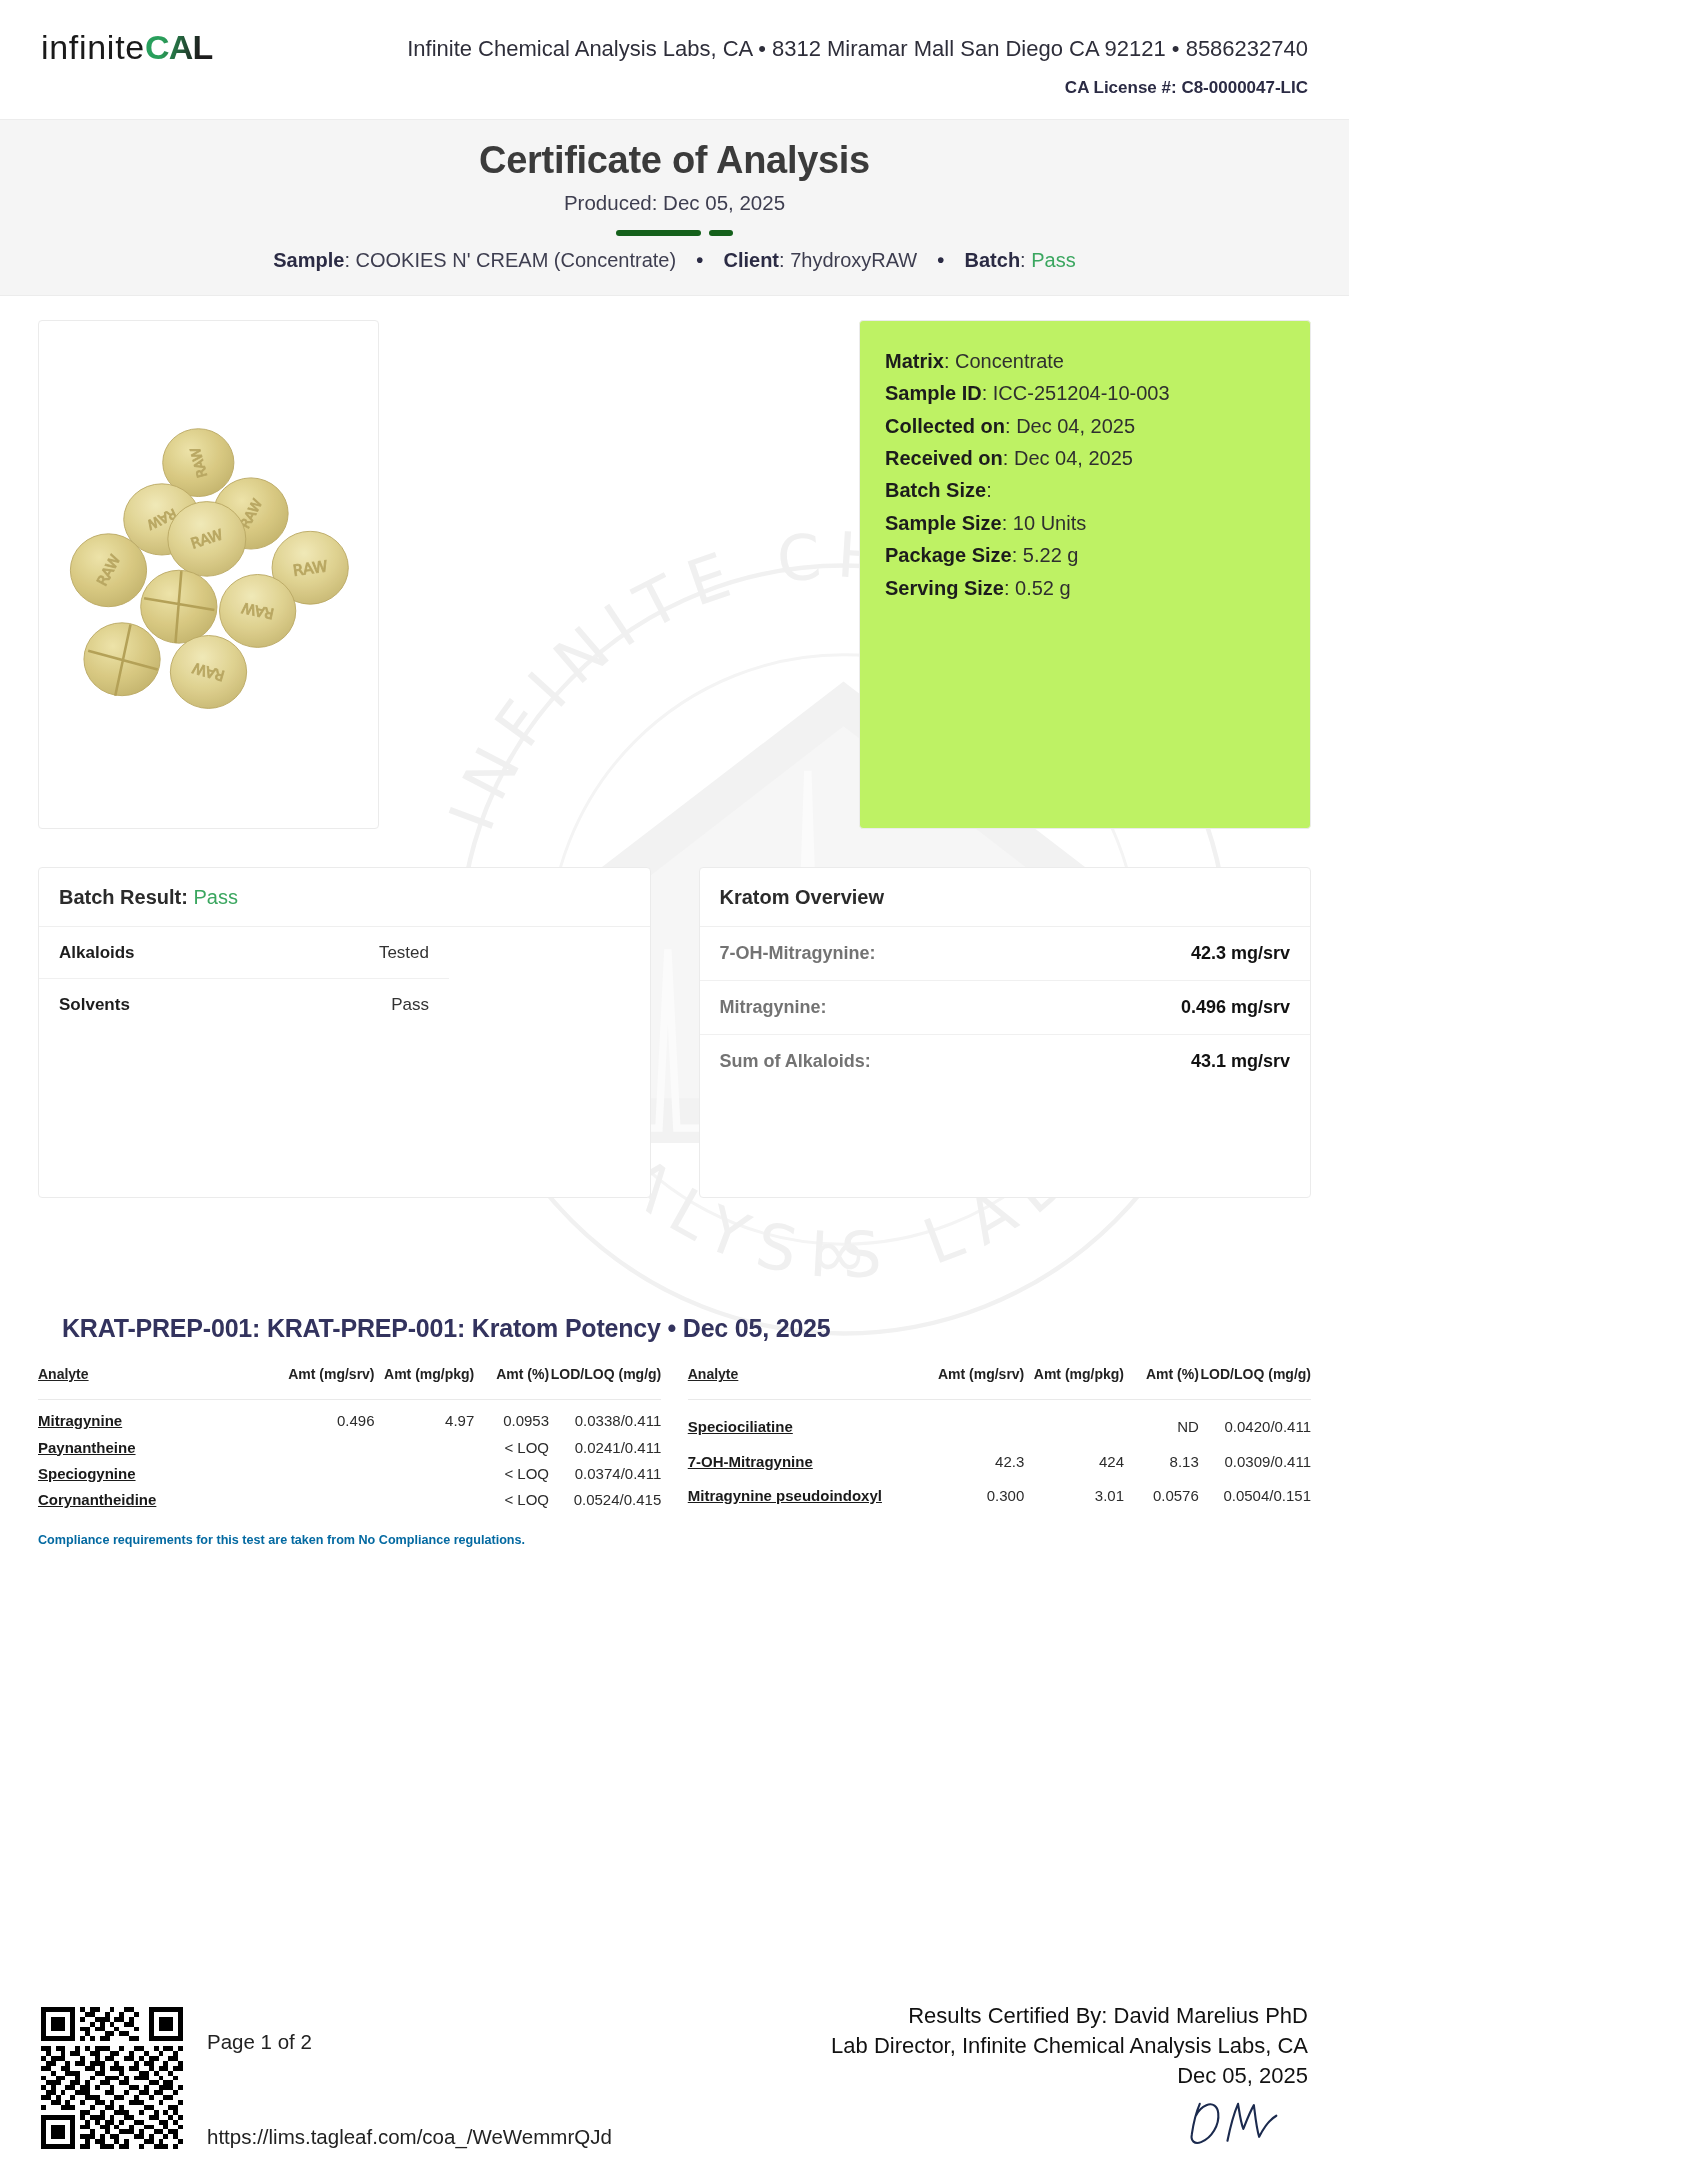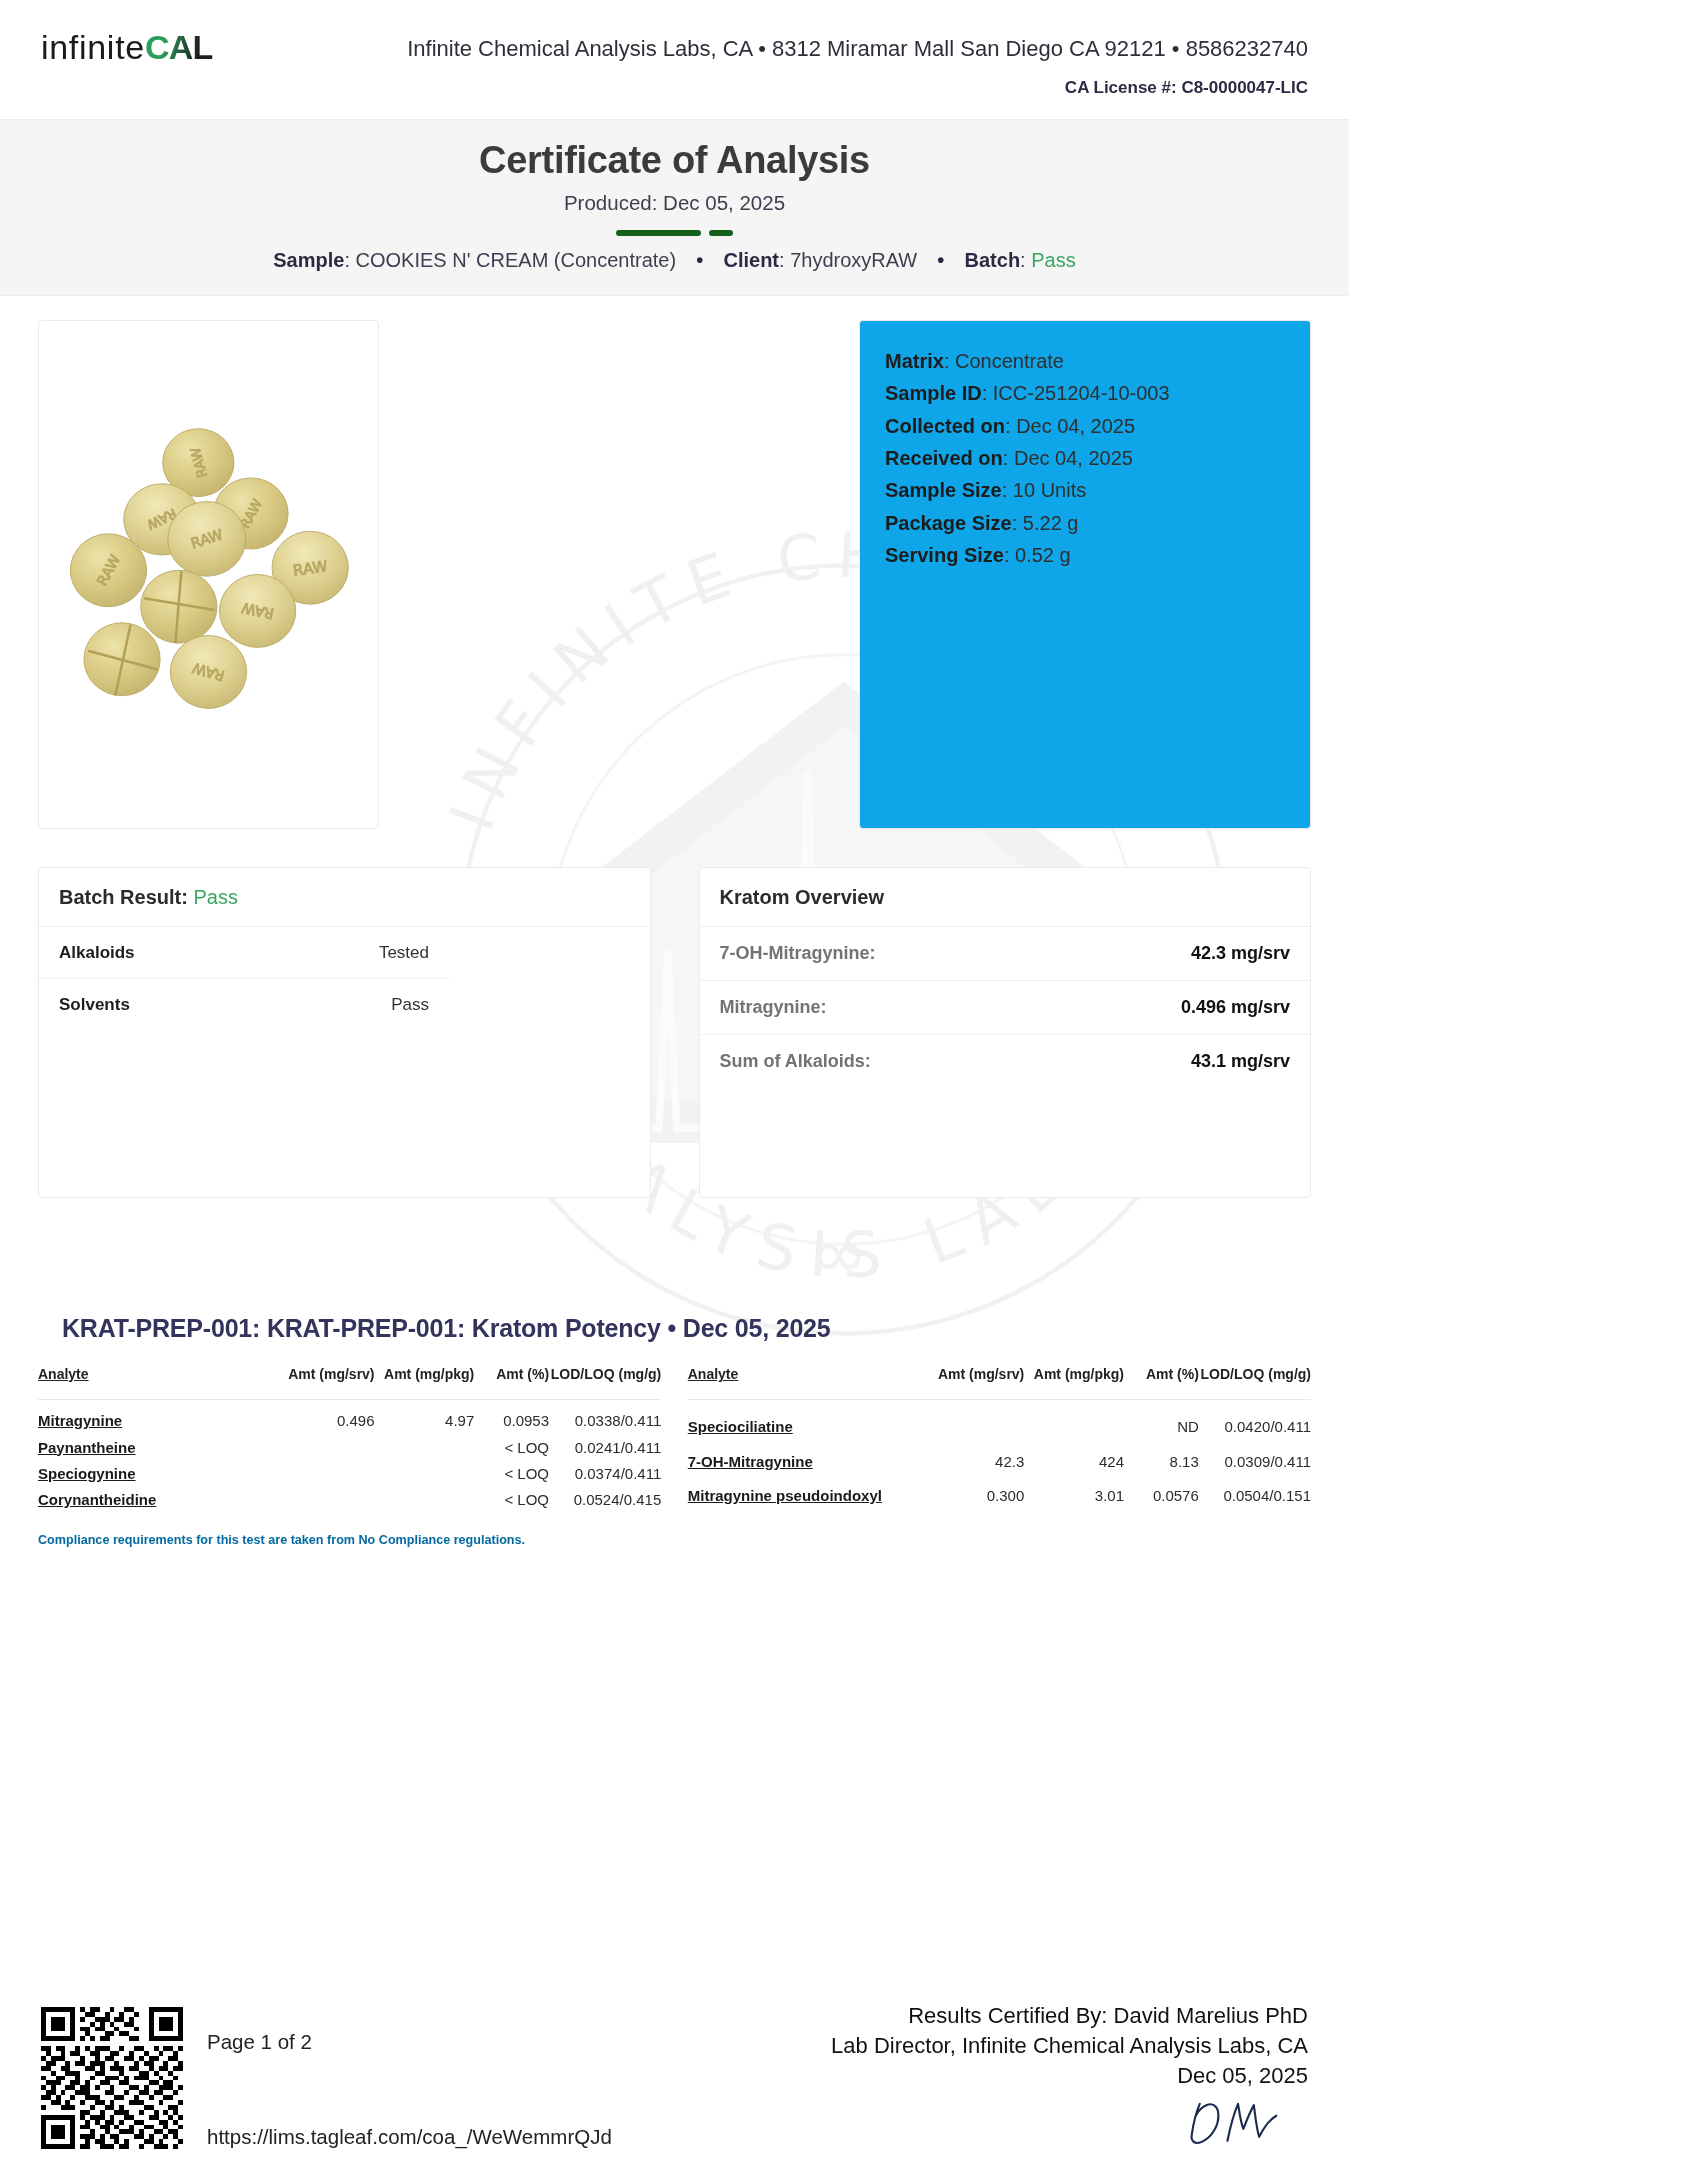--- a/index.html
+++ b/index.html
@@ -72,21 +72,21 @@
     border: 0.7px solid #ebebeb; border-radius: 4px;
     background: #fff; overflow: hidden;
     display: flex; align-items: center; justify-content: center;
   }
   .photo-box svg { width: 100%; height: 100%; }
 
   .spec-box {
     margin-left: 480px;
     width: 655px; min-height: 509px;
     border: 0.7px solid #ebebeb; border-radius: 4px;
-    background: #0ea5e9; padding: 24px 25px;
+    background: #bef264; padding: 24px 25px;
   }
   .spec-line { font-size: 20px; color: #2f2f2f; line-height: 1.62; white-space: nowrap; }
   .spec-line b { font-weight: 700; color: #1c1c1c; }
 
   
   .row-panels { display: flex; gap: 48px; margin-top: 38px; }
   .panel {
     flex: 1; background: #fff;
     border: 0.7px solid #ebebeb; border-radius: 4px;
     min-height: 331px;
@@ -271,20 +271,21 @@
             <text x="200" y="321" font-size="17" fill="#b49f52" text-anchor="middle" font-family="DejaVu Sans, sans-serif" transform="rotate(196 200 315)">RAW</text>
           </g>
         </svg>
       </div>
 
       <div class="spec-box">
         <div class="spec-line"><b>Matrix</b>: <span>Concentrate</span></div>
         <div class="spec-line"><b>Sample ID</b>: <span>ICC-251204-10-003</span></div>
         <div class="spec-line"><b>Collected on</b>: <span>Dec 04, 2025</span></div>
         <div class="spec-line"><b>Received on</b>: <span>Dec 04, 2025</span></div>
+        <div class="spec-line"><b>Batch Size</b>: <span></span></div>
         <div class="spec-line"><b>Sample Size</b>: <span>10 Units</span></div>
         <div class="spec-line"><b>Package Size</b>: <span>5.22 g</span></div>
         <div class="spec-line"><b>Serving Size</b>: <span>0.52 g</span></div>
       </div>
     </div>
 
     <div class="row-panels">
       <div class="panel">
         <div class="panel-head">
           <span>Batch Result</span>: <span class="pass">Pass</span>

